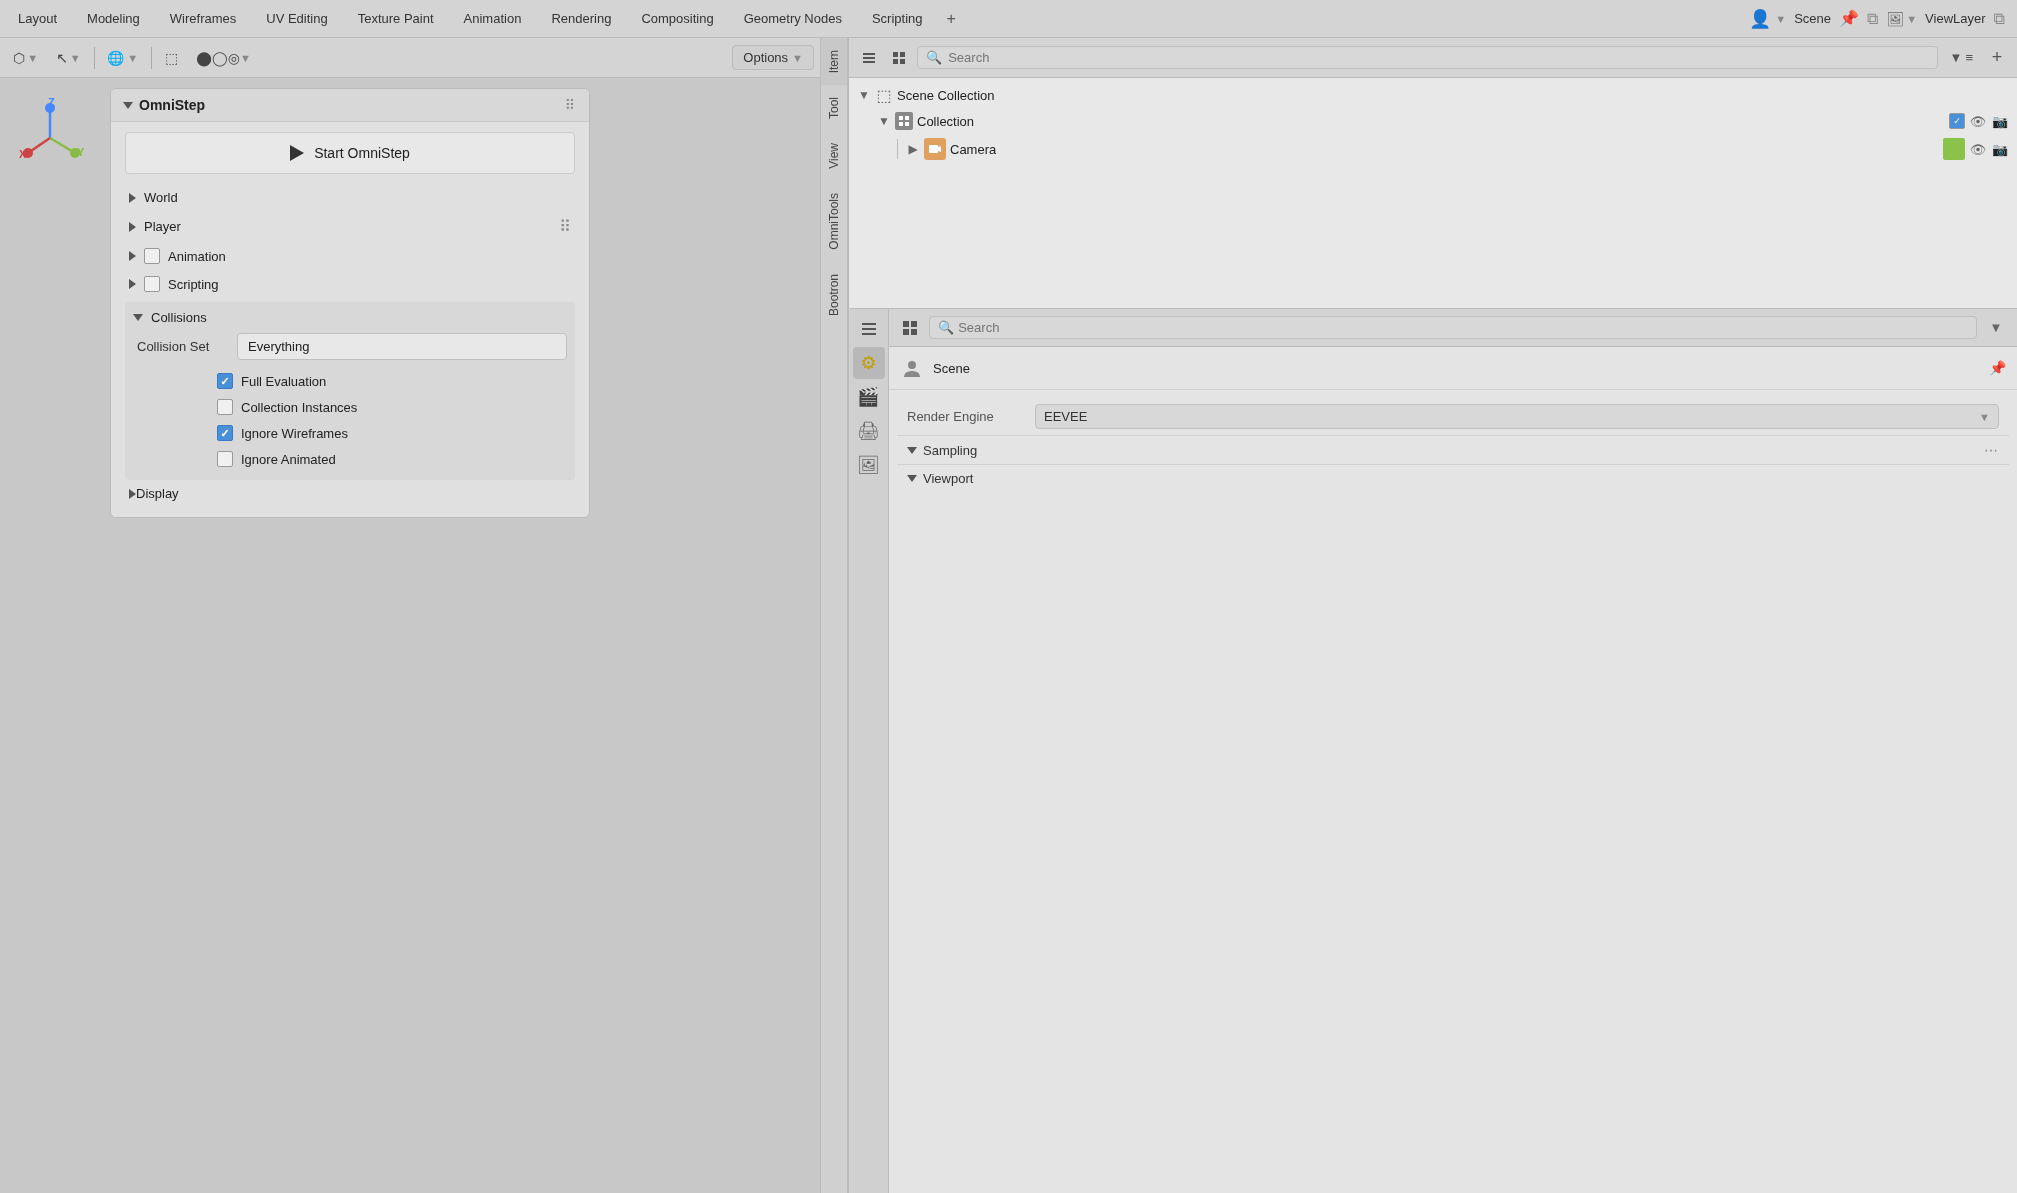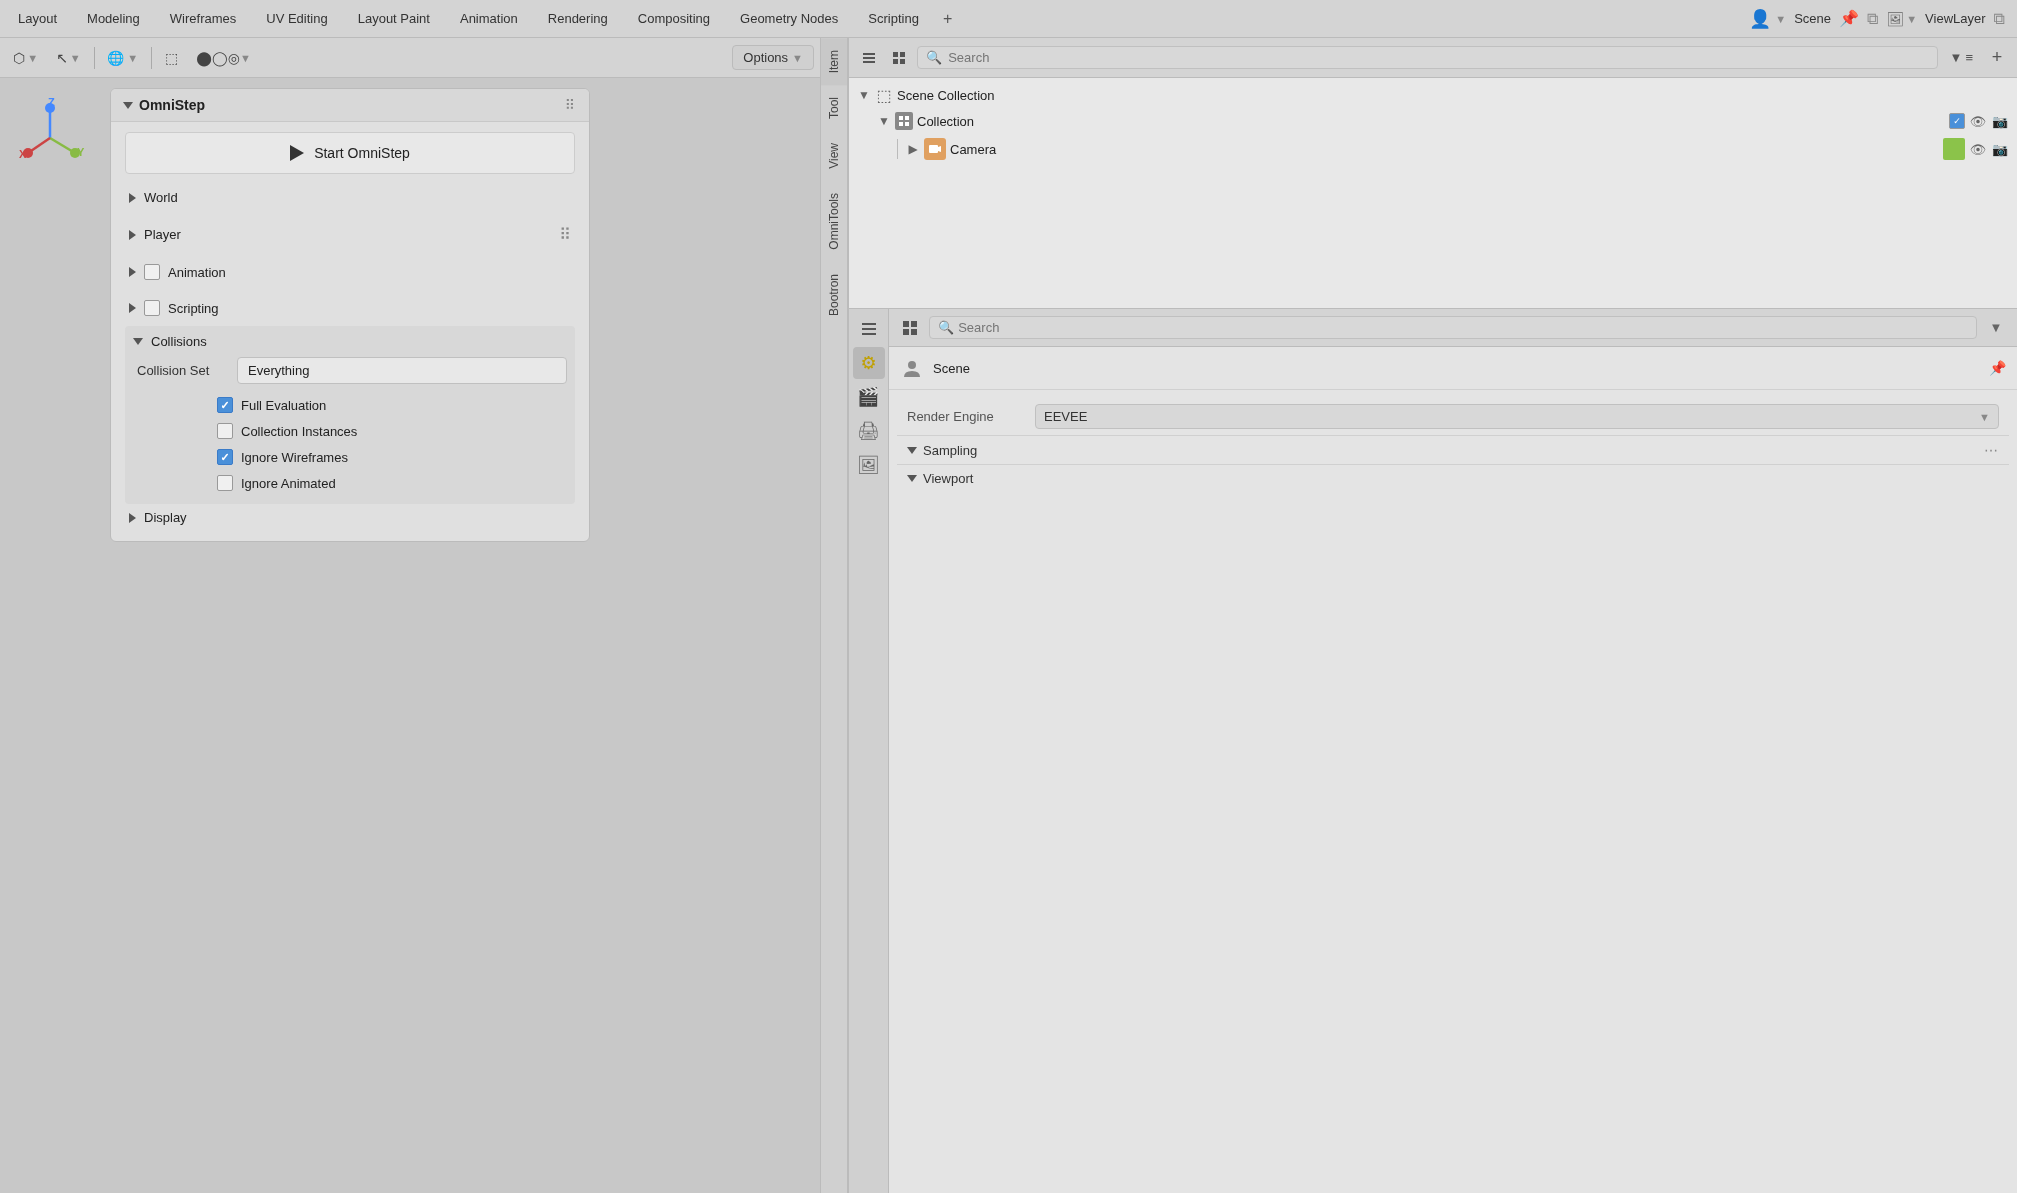--- a/index.html
+++ b/index.html
@@ -184,21 +184,20 @@
       border-left: 14px solid #333;
     }
 
     
     .section-row {
       display: flex;
       align-items: center;
       padding: 6px 4px;
       gap: 8px;
       cursor: pointer;
-      margin-top: 8px;
     }
     .chevron-right {
       width: 0; height: 0;
       border-top: 5px solid transparent;
       border-bottom: 5px solid transparent;
       border-left: 7px solid #555;
     }
     .chevron-down {
       width: 0; height: 0;
       border-left: 5px solid transparent;
@@ -308,21 +307,21 @@
       background: #e8e8e8;
       border: 1px solid #c0c0c0;
       border-radius: 4px;
       font-size: 13px;
       text-align: center;
       color: #222;
     }
 
     
     .display-section {
-      display: flex; align-items: center; gap: 8px;
+      display: flex; align-items: center; gap: 0;
       padding: 6px 4px;
       cursor: pointer;
     }
 
     
     .sidebar-tabs {
       display: flex;
       flex-direction: column;
       background: #d0d0d0;
       width: 28px;
@@ -620,21 +619,21 @@
     }
   </style>
 </head>
 <body>
 
 <div class="top-nav">
   <div class="nav-tab">Layout</div>
   <div class="nav-tab">Modeling</div>
   <div class="nav-tab">Wireframes</div>
   <div class="nav-tab">UV Editing</div>
-  <div class="nav-tab">Layout Paint</div>
+  <div class="nav-tab">Texture Paint</div>
   <div class="nav-tab">Animation</div>
   <div class="nav-tab">Rendering</div>
   <div class="nav-tab">Compositing</div>
   <div class="nav-tab">Geometry Nodes</div>
   <div class="nav-tab">Scripting</div>
   <div class="nav-tab-plus">+</div>
   <div class="right-nav">
 
     <div style="display:flex;align-items:center;gap:4px;">
       <span style="font-size:18px;color:#666;">👤</span>

